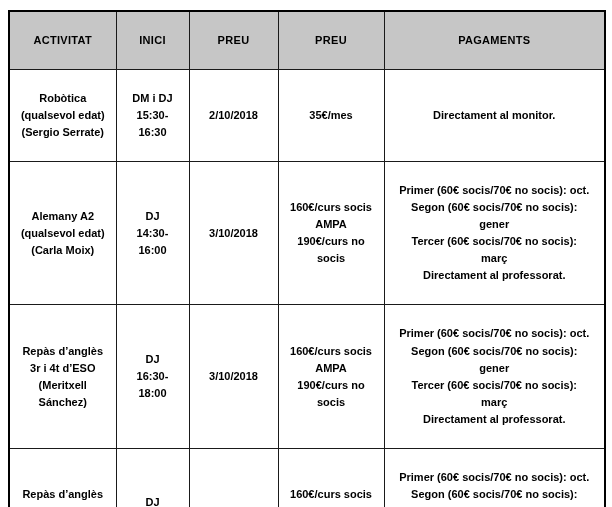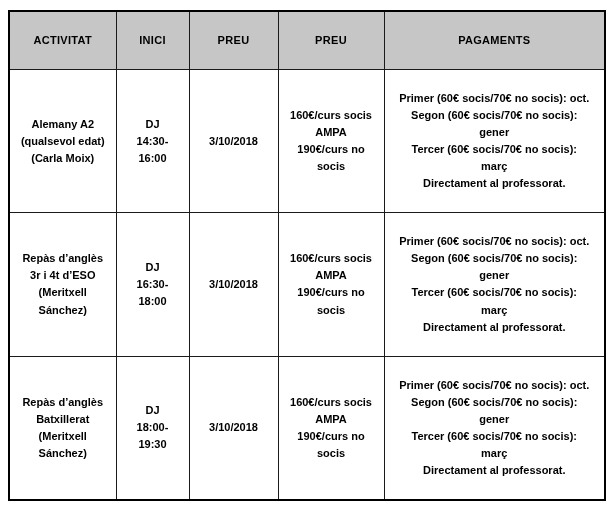--- a/index.html
+++ b/index.html
@@ -63,20 +63,31 @@
   <thead>
     <tr class="header-row">
       <th>ACTIVITAT</th>
       <th>INICI</th>
       <th>PREU</th>
       <th>PREU</th>
       <th>PAGAMENTS</th>
     </tr>
   </thead>
   <tbody>
+    <tr class="row-0">
+      <td>Robòtica
+(qualsevol edat)
+(Sergio Serrate)</td>
+      <td>DM i DJ
+15:30-
+16:30</td>
+      <td>2/10/2018</td>
+      <td>35€/mes</td>
+      <td>Directament al monitor.</td>
+    </tr>
     <tr class="row-1">
       <td>Alemany A2
 (qualsevol edat)
 (Carla Moix)</td>
       <td>DJ
 14:30-
 16:00</td>
       <td>3/10/2018</td>
       <td>160€/curs socis
 AMPA

